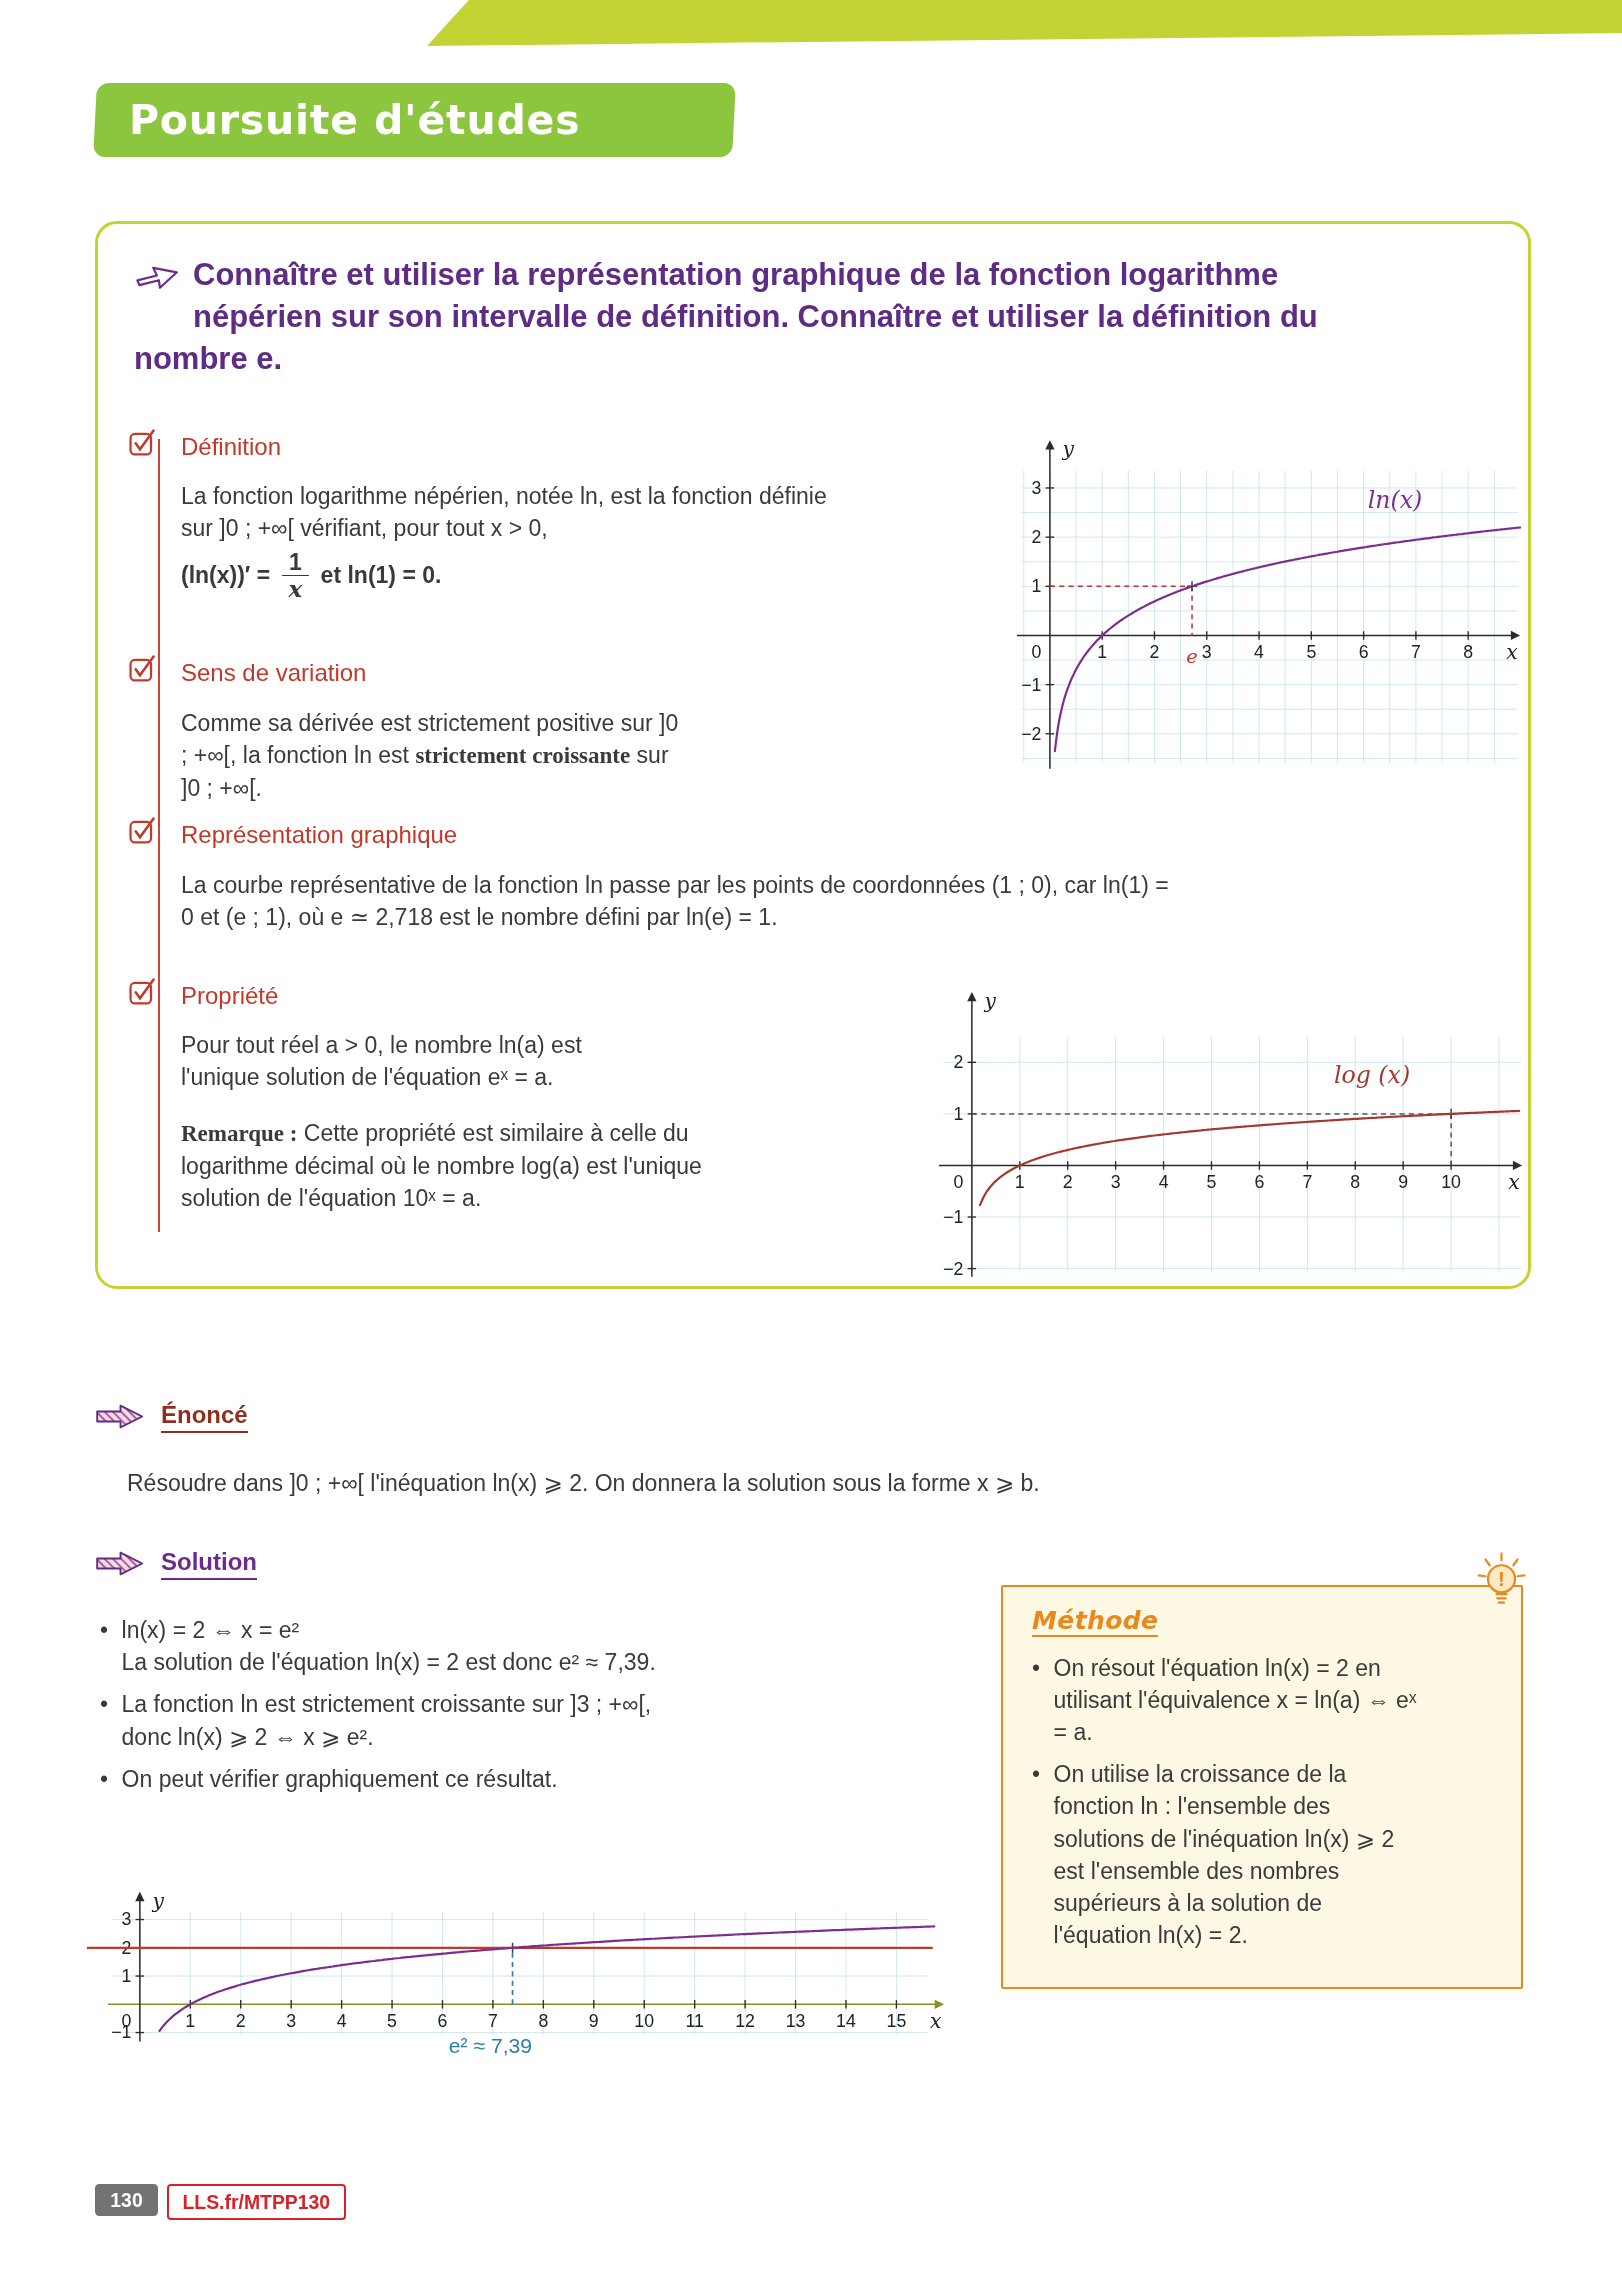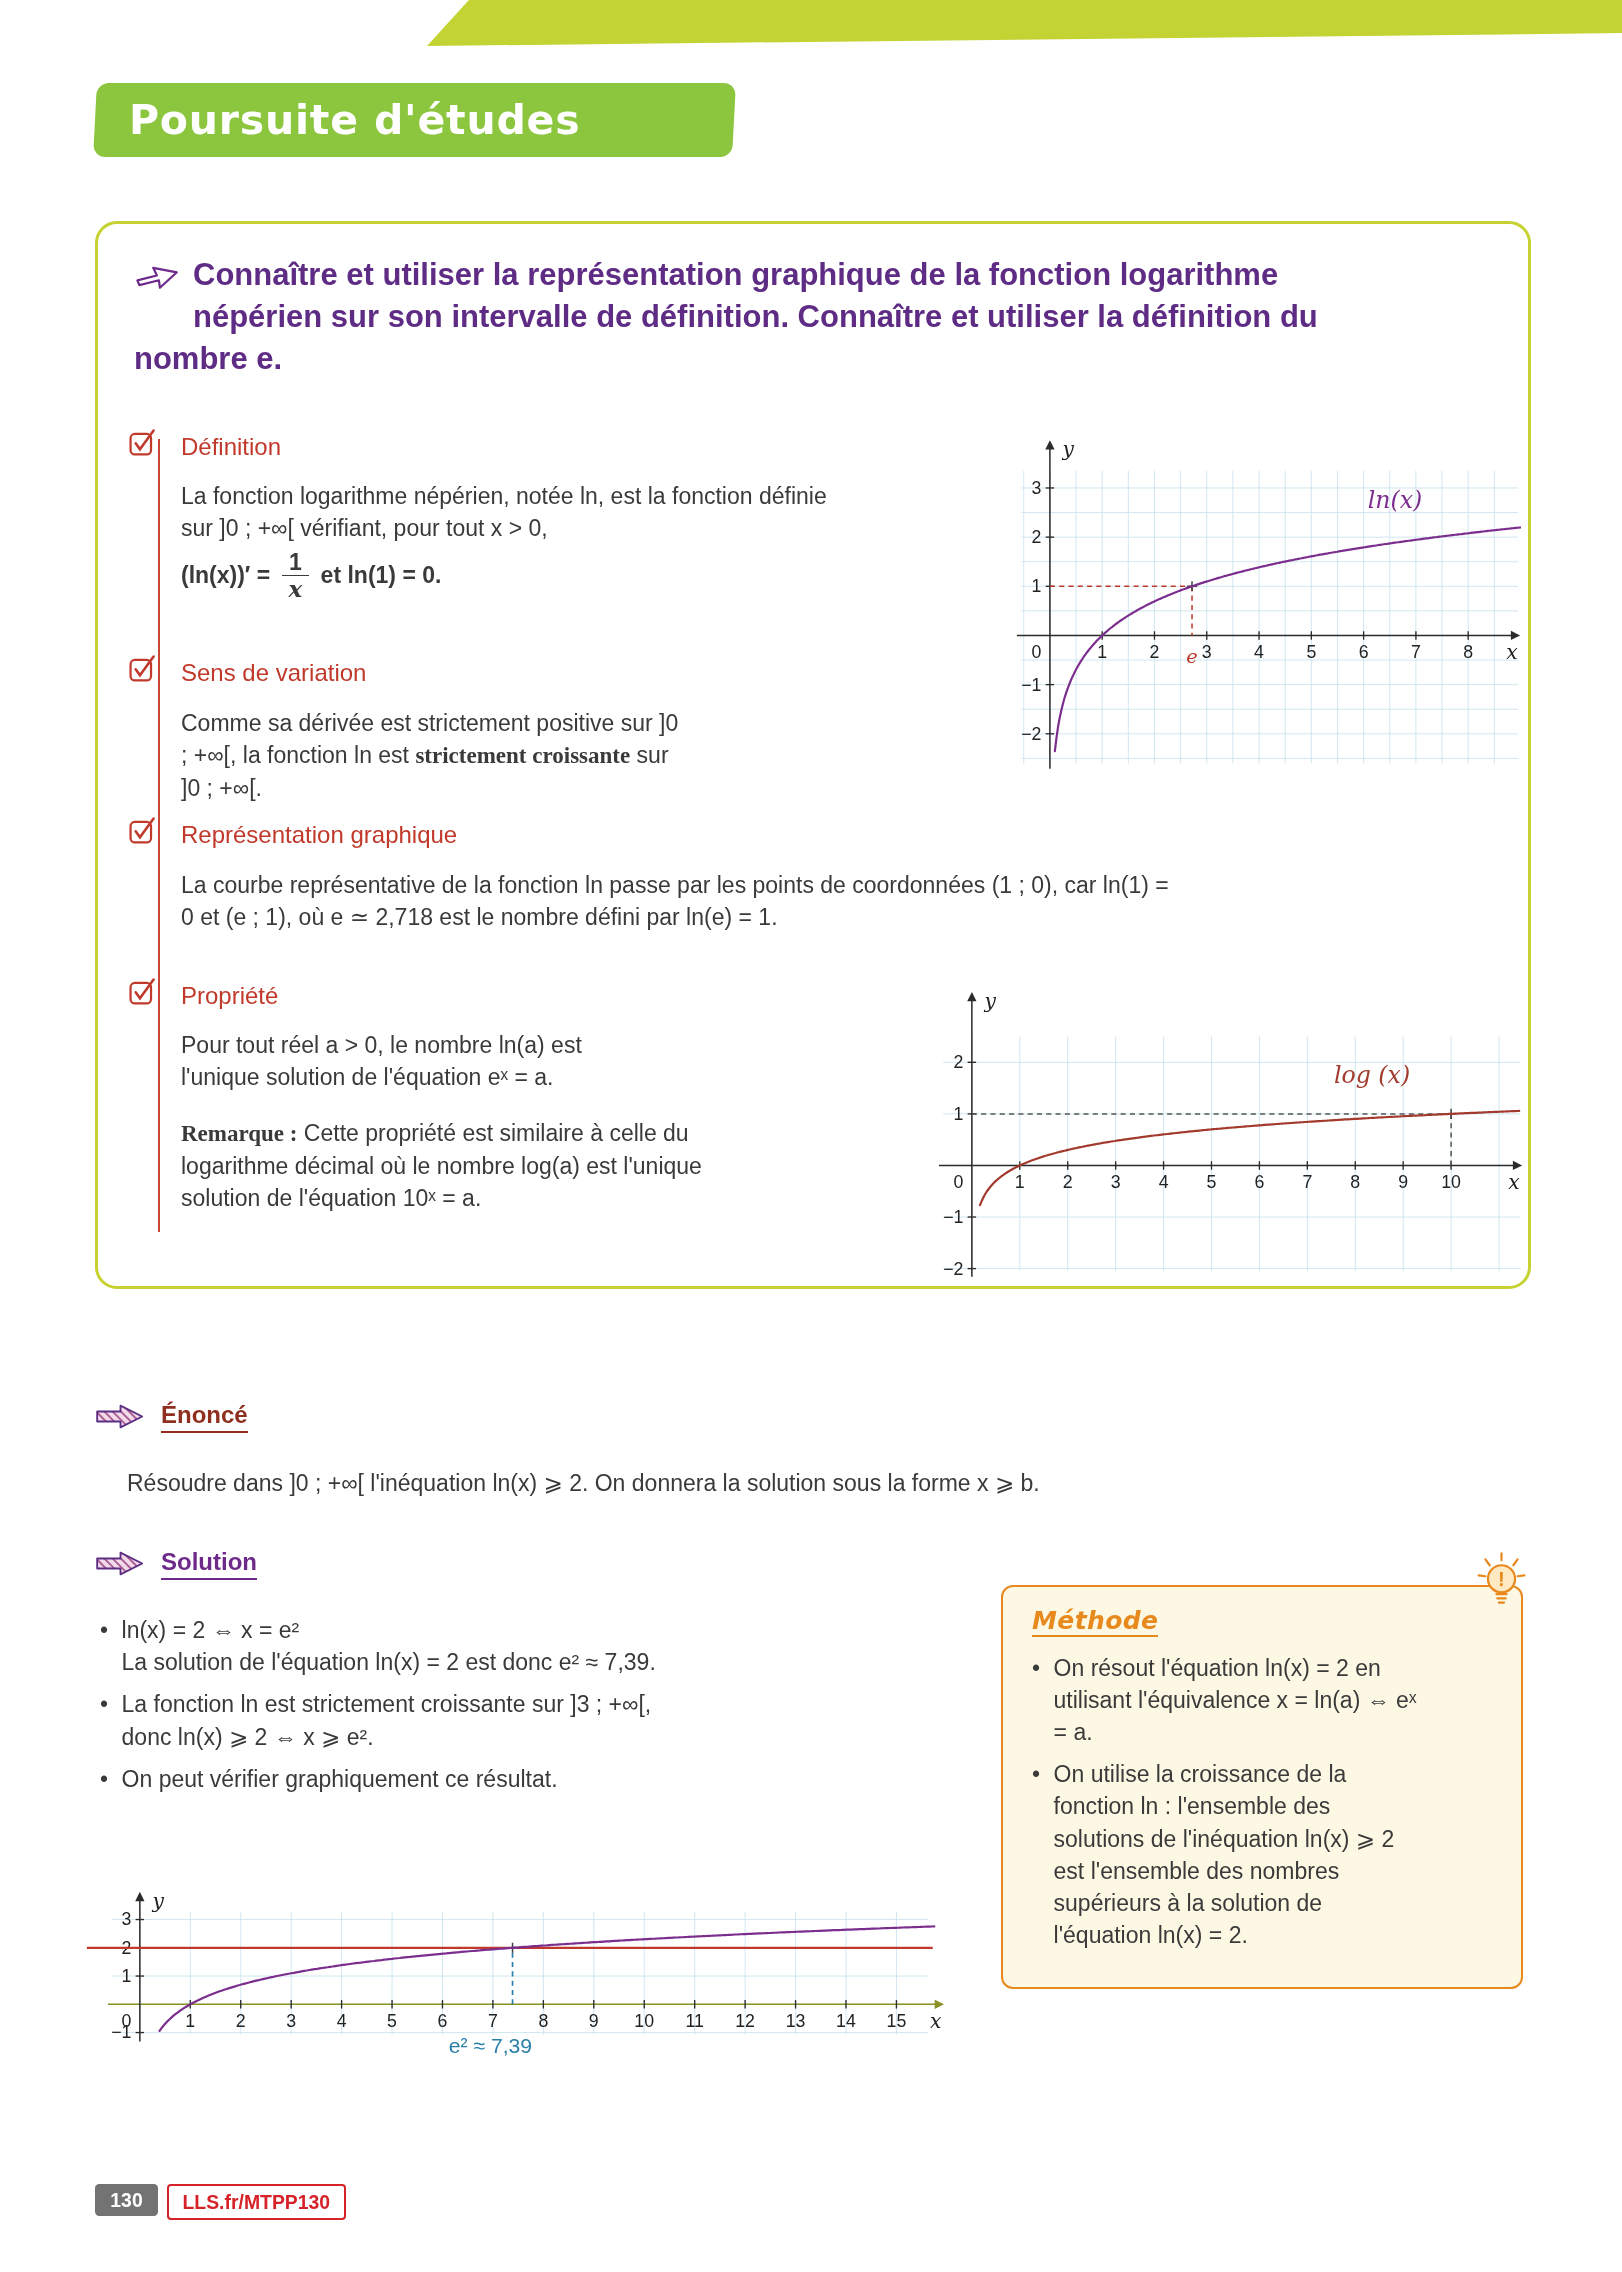--- a/index.html
+++ b/index.html
@@ -37,21 +37,21 @@
   .chart-mount{background:transparent;}
 
   .ex-header{display:flex;align-items:center;gap:15px;}
   .ex-label{font-size:24px;font-weight:700;padding-bottom:1.7px;border-bottom:2.5px solid currentColor;}
   .enonce-color{color:#8e2f1f;}
   .solution-color{color:#6d2a8a;}
 
   .bullet-row{display:flex;margin-bottom:10px;}
   .dot{font-size:23px;margin-right:13.5px;line-height:1.40;}
 
-  .methode-box{left:1001px;top:1585px;width:522px;min-height:404px;border:2.5px solid #e8891d;border-radius:12px;
+  .methode-box{left:1001px;top:1585px;width:522px;min-height:404px;border:2.5px solid #e8891d;border-radius:2px;
                background:#fdf8e3;box-sizing:border-box;padding:18.6px 24px 22px 29px;}
   .methode-title{font-size:25px;font-weight:700;font-style:italic;color:#e8891d;display:inline-block;
                  border-bottom:2.5px solid #e8891d;margin-bottom:15px;letter-spacing:0.4px;
                  font-family:"DejaVu Sans",sans-serif;}
   .methode-text{font-size:23px;line-height:1.40;width:363px;}
 
   .page-badge{left:95px;top:2184px;width:63px;height:32px;background:#737373;border-radius:4.2px;
               display:flex;align-items:center;justify-content:center;color:#fff;font-weight:700;font-size:19.4px;}
   .ref-badge{left:167px;top:2184px;height:32px;border:2.1px solid #d6232a;border-radius:4px;background:#fff;
              display:flex;align-items:center;padding:0 13.5px;color:#d6232a;font-weight:700;font-size:19.4px;}

